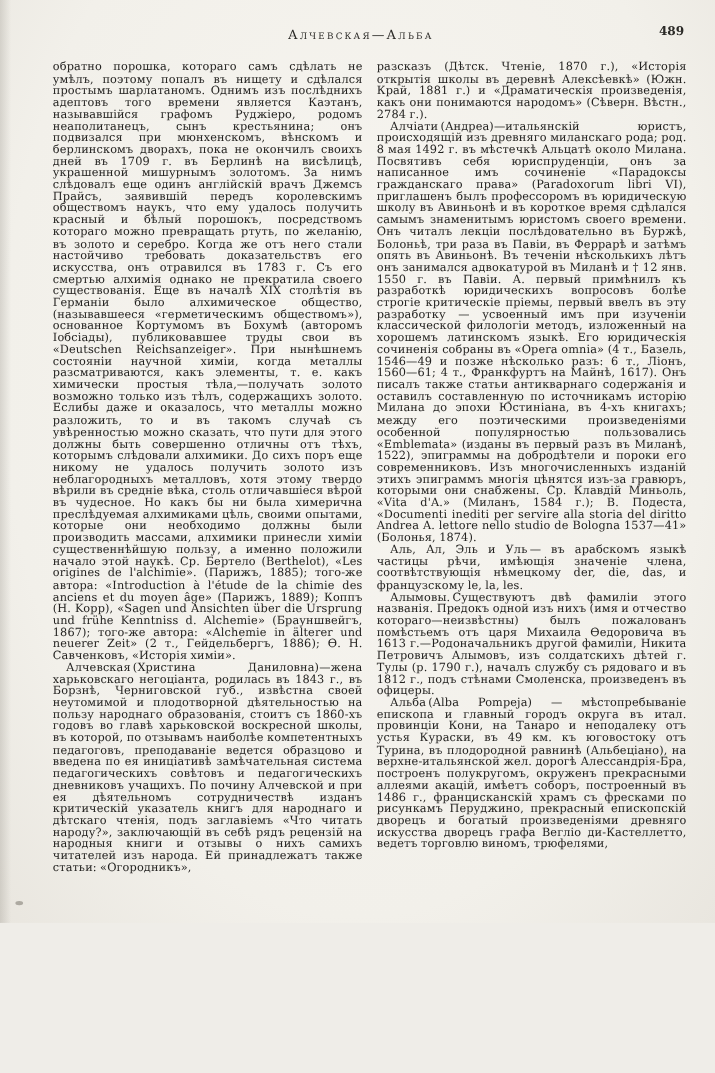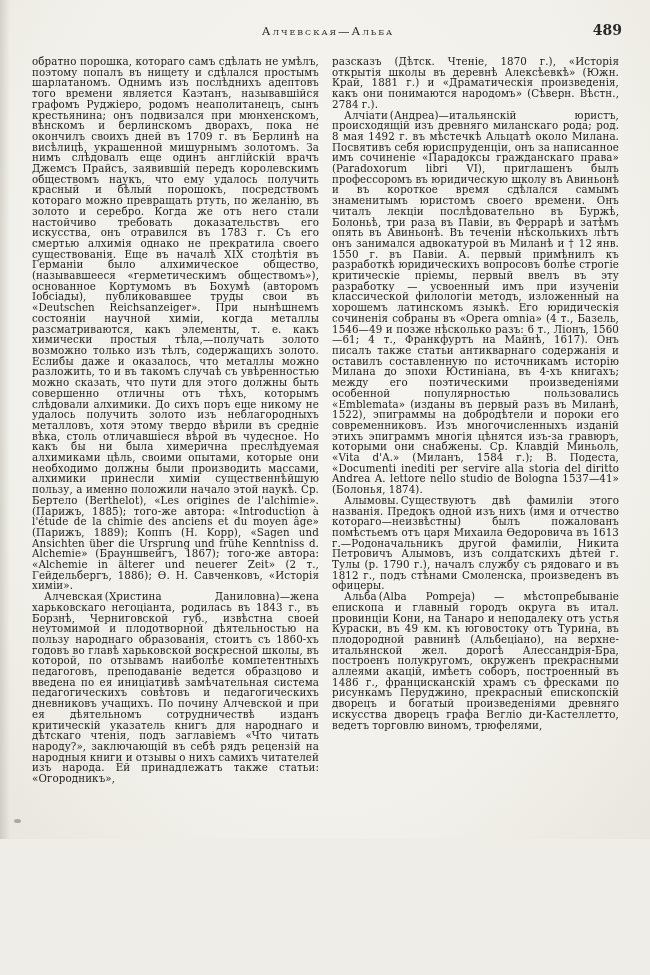--- a/index.html
+++ b/index.html
@@ -41,27 +41,28 @@
     text-align: center;
     font-size: 11.5px;
     letter-spacing: 2px;
     font-variant: small-caps;
     color: #2b2a27;
   }
   .page-number {
     position: absolute;
     right: 2px;
     top: -2px;
-    font-size: 14px;
+    font-size: 11px;
     font-weight: bold;
     color: #2b2a27;
   }
   .columns {
     display: flex;
     gap: 13px;
+    margin-left: 16px;
   }
   .column {
     width: 287px;
     text-align: justify;
     font-size: 10.3px;
     line-height: 10.7px;
     letter-spacing: 0.1px;
     word-spacing: -0.3px;
   }
   .column p {
@@ -100,20 +101,21 @@
   <div class="columns">
 
     <div class="column">
       <p class="continuation"><span>обратно порошка, котораго самъ сдѣлать не умѣлъ, поэтому попалъ въ нищету и сдѣлался простымъ шарлатаномъ. Однимъ изъ послѣднихъ адептовъ того времени является Каэтанъ, называвшійся графомъ Руджіеро, родомъ неаполитанецъ, сынъ крестьянина; онъ подвизался при мюнхенскомъ, вѣнскомъ и берлинскомъ дворахъ, пока не окончилъ своихъ дней въ 1709 г. въ Берлинѣ на висѣлицѣ, украшенной мишурнымъ золотомъ. За нимъ слѣдовалъ еще одинъ англійскій врачъ Джемсъ Прайсъ, заявившій передъ королевскимъ обществомъ наукъ, что ему удалось получить красный и бѣлый порошокъ, посредствомъ котораго можно превращать ртуть, по желанію, въ золото и серебро. Когда же отъ него стали настойчиво требовать доказательствъ его искусства, онъ отравился въ 1783 г. Съ его смертью алхимія однако не прекратила своего существованія. Еще въ началѣ XIX столѣтія въ Германіи было алхимическое общество, (называвшееся «герметическимъ обществомъ»), основанное Кортумомъ въ Бохумѣ (авторомъ Іобсіады), публиковавшее труды свои въ «Deutschen Reichsanzeiger». При нынѣшнемъ состояніи научной химіи, когда металлы разсматриваются, какъ элементы, т. е. какъ химически простыя тѣла,—получать золото возможно только изъ тѣлъ, содержащихъ золото. Еслибы даже и оказалось, что металлы можно разложить, то и въ такомъ случаѣ съ увѣренностью можно сказать, что пути для этого должны быть совершенно отличны отъ тѣхъ, которымъ слѣдовали алхимики. До сихъ поръ еще никому не удалось получить золото изъ неблагородныхъ металловъ, хотя этому твердо вѣрили въ средніе вѣка, столь отличавшіеся вѣрой въ чудесное. Но какъ бы ни была химерична преслѣдуемая алхимиками цѣль, своими опытами, которые они необходимо должны были производить массами, алхимики принесли химіи существеннѣйшую пользу, а именно положили начало этой наукѣ. Ср. Бертело (Berthelot), «Les origines de l'alchimie». (Парижъ, 1885); того-же автора: «Introduction à l'étude de la chimie des anciens et du moyen âge» (Парижъ, 1889); Коппъ (H. Kopp), «Sagen und Ansichten über die Ursprung und frühe Kenntniss d. Alchemie» (Брауншвейгъ, 1867); того-же автора: «Alchemie in älterer und neuerer Zeit» (2 т., Гейдельбергъ, 1886); Ѳ. Н. Савченковъ, «Исторія химіи».</span></p>
       <p><span class="entry-head">Алчевская</span><span>(Христина Даниловна)—жена харьковскаго негоціанта, родилась въ 1843 г., въ Борзнѣ, Черниговской губ., извѣстна своей неутомимой и плодотворной дѣятельностью на пользу народнаго образованія, стоитъ съ 1860-хъ годовъ во главѣ харьковской воскресной школы, въ которой, по отзывамъ наиболѣе компетентныхъ педагоговъ, преподаваніе ведется образцово и введена по ея иниціативѣ замѣчательная система педагогическихъ совѣтовъ и педагогическихъ дневниковъ учащихъ. По почину Алчевской и при ея дѣятельномъ сотрудничествѣ изданъ критическій указатель книгъ для народнаго и дѣтскаго чтенія, подъ заглавіемъ «Что читать народу?», заключающій въ себѣ рядъ рецензій на народныя книги и отзывы о нихъ самихъ читателей изъ народа. Ей принадлежатъ также статьи: «Огородникъ»,</span></p>
     </div>
 
     <div class="column">
       <p class="continuation"><span>разсказъ (Дѣтск. Чтеніе, 1870 г.), «Исторія открытія школы въ деревнѣ Алексѣевкѣ» (Южн. Край, 1881 г.) и «Драматическія произведенія, какъ они понимаются народомъ» (Сѣверн. Вѣстн., 2784 г.).</span></p>
       <p><span class="entry-head">Алчіати</span><span>(Андреа)—итальянскій юристъ, происходящій изъ древняго миланскаго рода; род. 8 мая 1492 г. въ мѣстечкѣ Альцатѣ около Милана. Посвятивъ себя юриспруденціи, онъ за написанное имъ сочиненіе «Парадоксы гражданскаго права» (Paradoxorum libri VI), приглашенъ былъ профессоромъ въ юридическую школу въ Авиньонѣ и въ короткое время сдѣлался самымъ знаменитымъ юристомъ своего времени. Онъ читалъ лекціи послѣдовательно въ Буржѣ, Болоньѣ, три раза въ Павіи, въ Феррарѣ и затѣмъ опять въ Авиньонѣ. Въ теченіи нѣсколькихъ лѣтъ онъ занимался адвокатурой въ Миланѣ и † 12 янв. 1550 г. въ Павіи. А. первый примѣнилъ къ разработкѣ юридическихъ вопросовъ болѣе строгіе критическіе пріемы, первый ввелъ въ эту разработку — усвоенный имъ при изученіи классической филологіи методъ, изложенный на хорошемъ латинскомъ языкѣ. Его юридическія сочиненія собраны въ «Opera omnia» (4 т., Базель, 1546—49 и позже нѣсколько разъ: 6 т., Ліонъ, 1560—61; 4 т., Франкфуртъ на Майнѣ, 1617). Онъ писалъ также статьи антикварнаго содержанія и оставилъ составленную по источникамъ исторію Милана до эпохи Юстиніана, въ 4-хъ книгахъ; между его поэтическими произведеніями особенной популярностью пользовались «Emblemata» (изданы въ первый разъ въ Миланѣ, 1522), эпиграммы на добродѣтели и пороки его современниковъ. Изъ многочисленныхъ изданій этихъ эпиграммъ многія цѣнятся изъ-за гравюръ, которыми они снабжены. Ср. Клавдій Миньоль, «Vita d'A.» (Миланъ, 1584 г.); В. Подеста, «Documenti inediti per servire alla storia del diritto Andrea A. lettore nello studio de Bologna 1537—41» (Болонья, 1874).</span></p>
+      <p><span class="entry-head">Аль, Ал, Эль и Уль</span><span>— въ арабскомъ языкѣ частицы рѣчи, имѣющія значеніе члена, соотвѣтствующія нѣмецкому der, die, das, и французскому le, la, les.</span></p>
       <p><span class="entry-head">Алымовы.</span><span>Существуютъ двѣ фамиліи этого названія. Предокъ одной изъ нихъ (имя и отчество котораго—неизвѣстны) былъ пожалованъ помѣстьемъ отъ царя Михаила Ѳедоровича въ 1613 г.—Родоначальникъ другой фамиліи, Никита Петровичъ Алымовъ, изъ солдатскихъ дѣтей г. Тулы (р. 1790 г.), началъ службу съ рядоваго и въ 1812 г., подъ стѣнами Смоленска, произведенъ въ офицеры.</span></p>
       <p><span class="entry-head">Альба</span><span>(Alba Pompeja) — мѣстопребываніе епископа и главный городъ округа въ итал. провинціи Кони, на Танаро и неподалеку отъ устья Кураски, въ 49 км. къ юговостоку отъ Турина, въ плодородной равнинѣ (Альбеціано), на верхне-итальянской жел. дорогѣ Алессандрія-Бра, построенъ полукругомъ, окруженъ прекрасными аллеями акацій, имѣетъ соборъ, построенный въ 1486 г., францисканскій храмъ съ фресками по рисункамъ Перуджино, прекрасный епископскій дворецъ и богатый произведеніями древняго искусства дворецъ графа Вегліо ди-Кастеллетто, ведетъ торговлю виномъ, трюфелями,</span></p>
     </div>
 
   </div>
 
   <div class="speck"></div>
 </div>
 
 </body></html>

